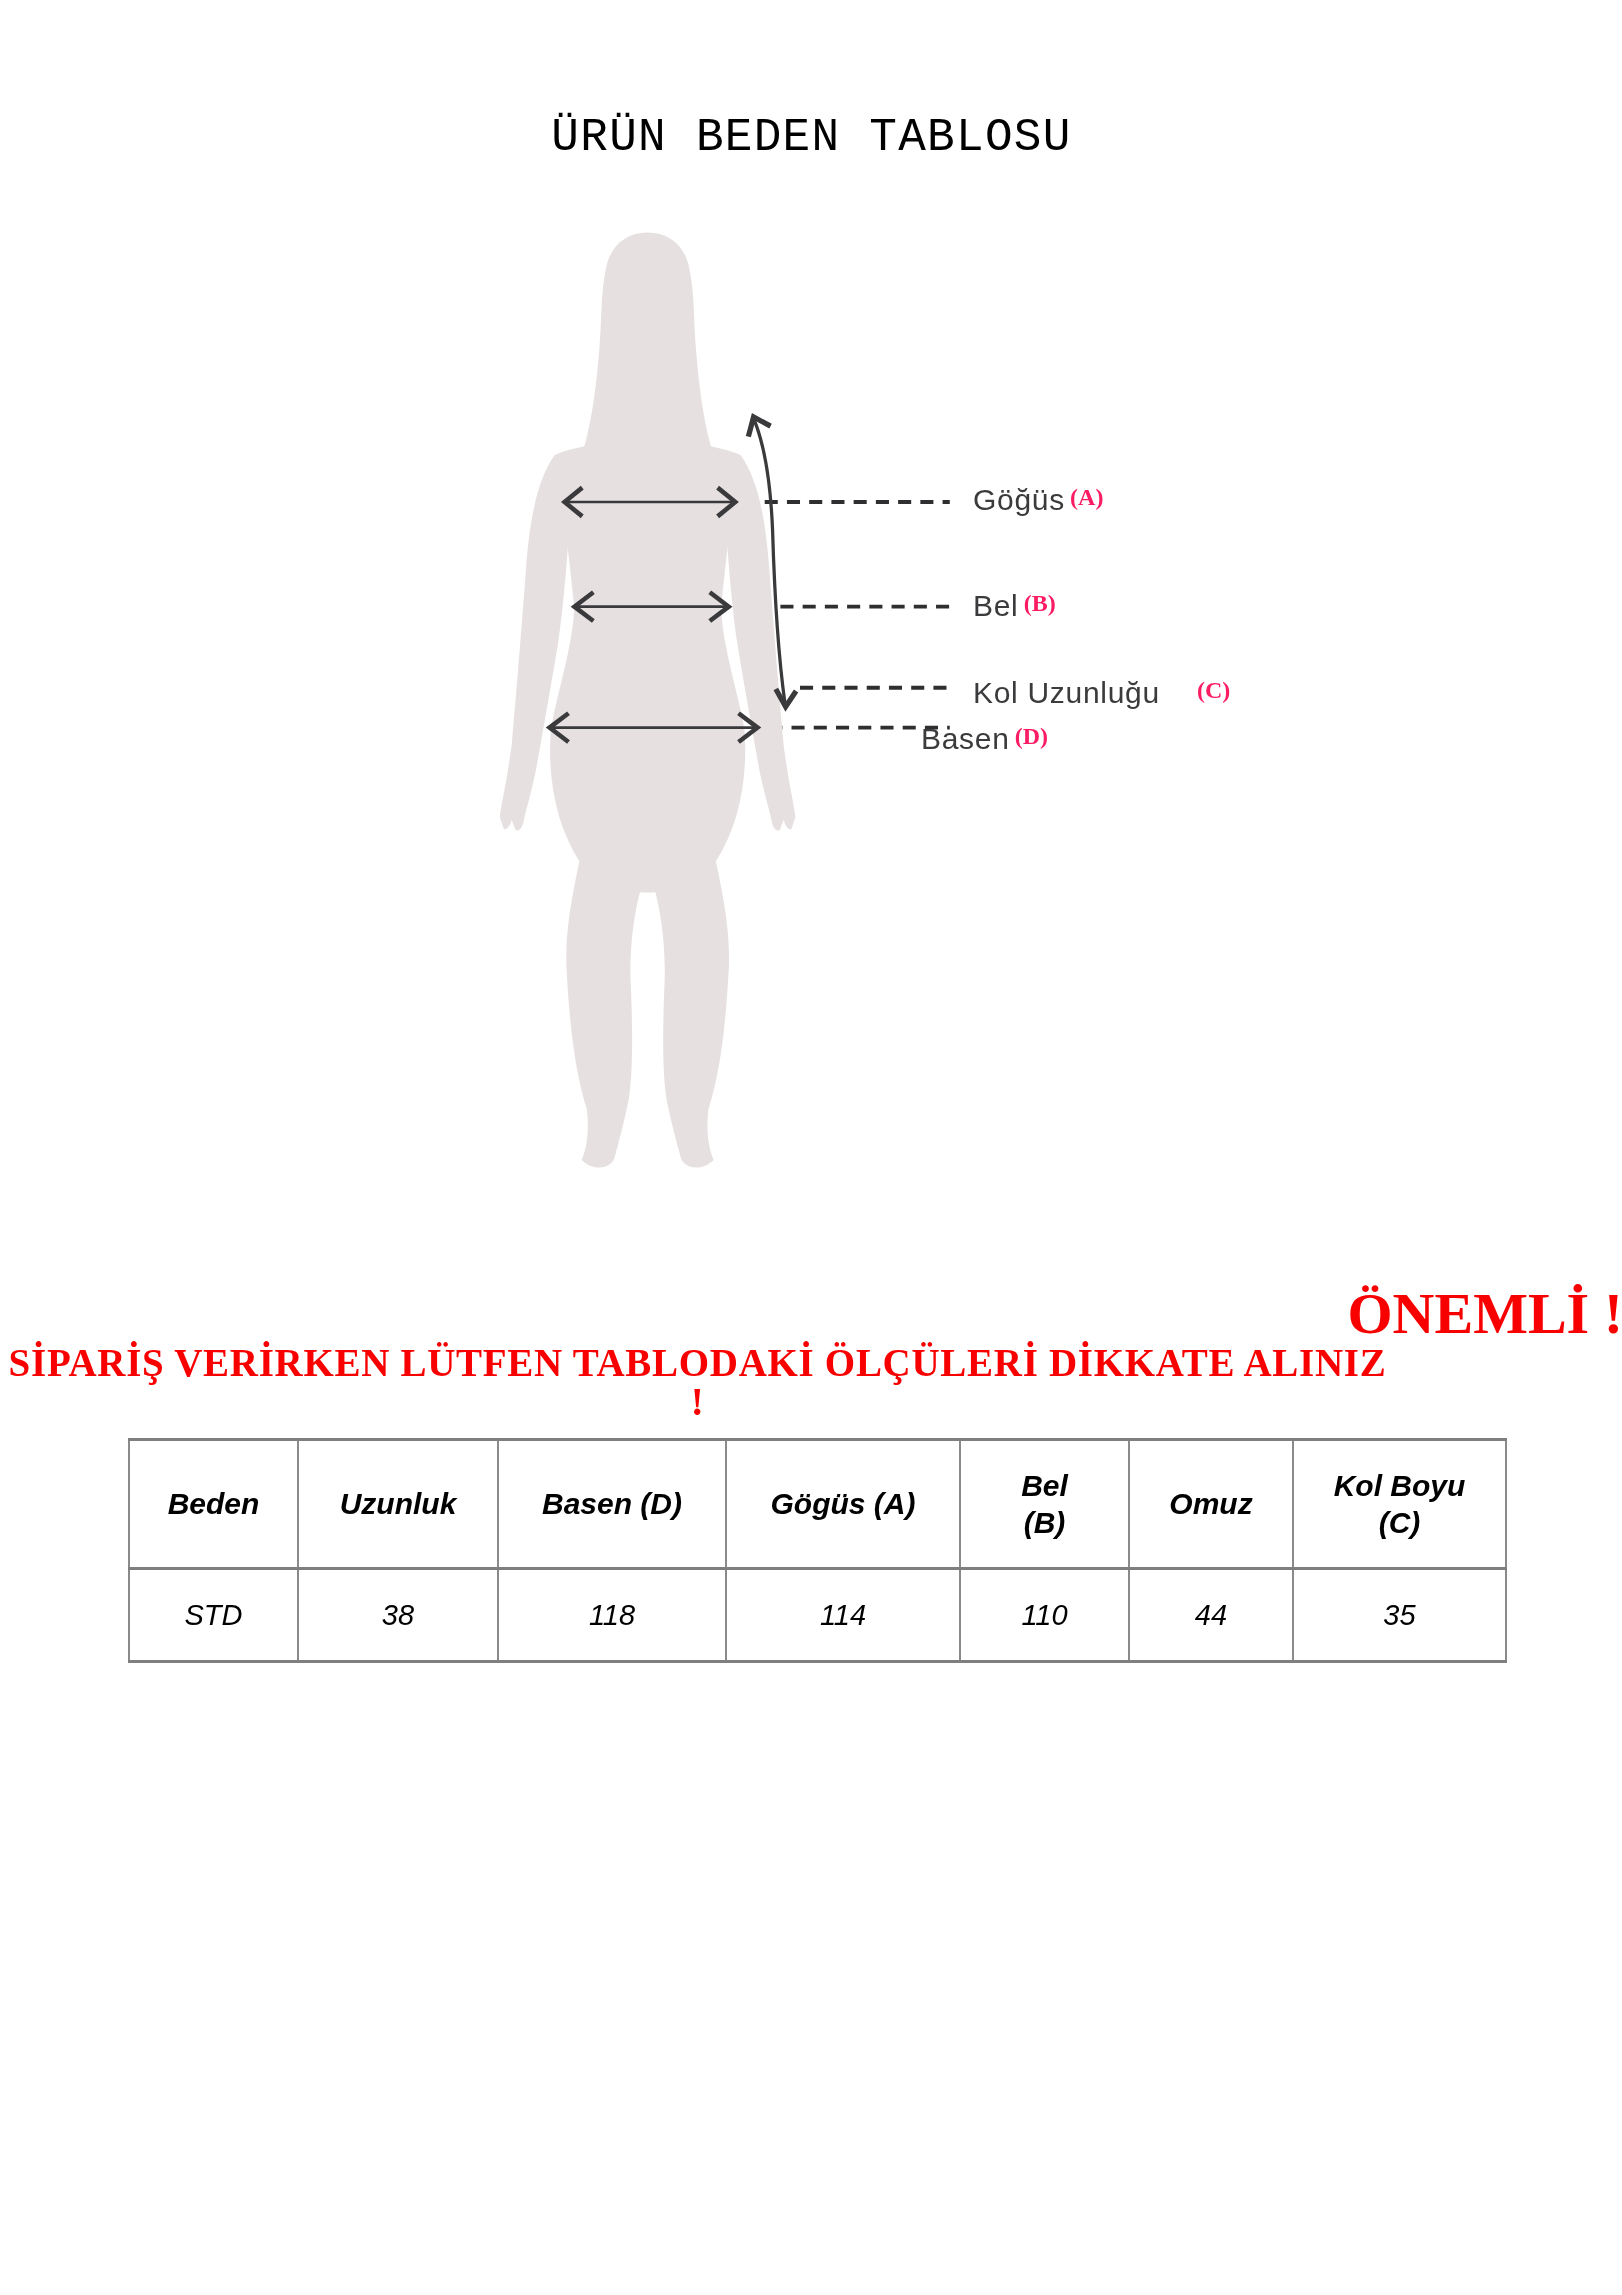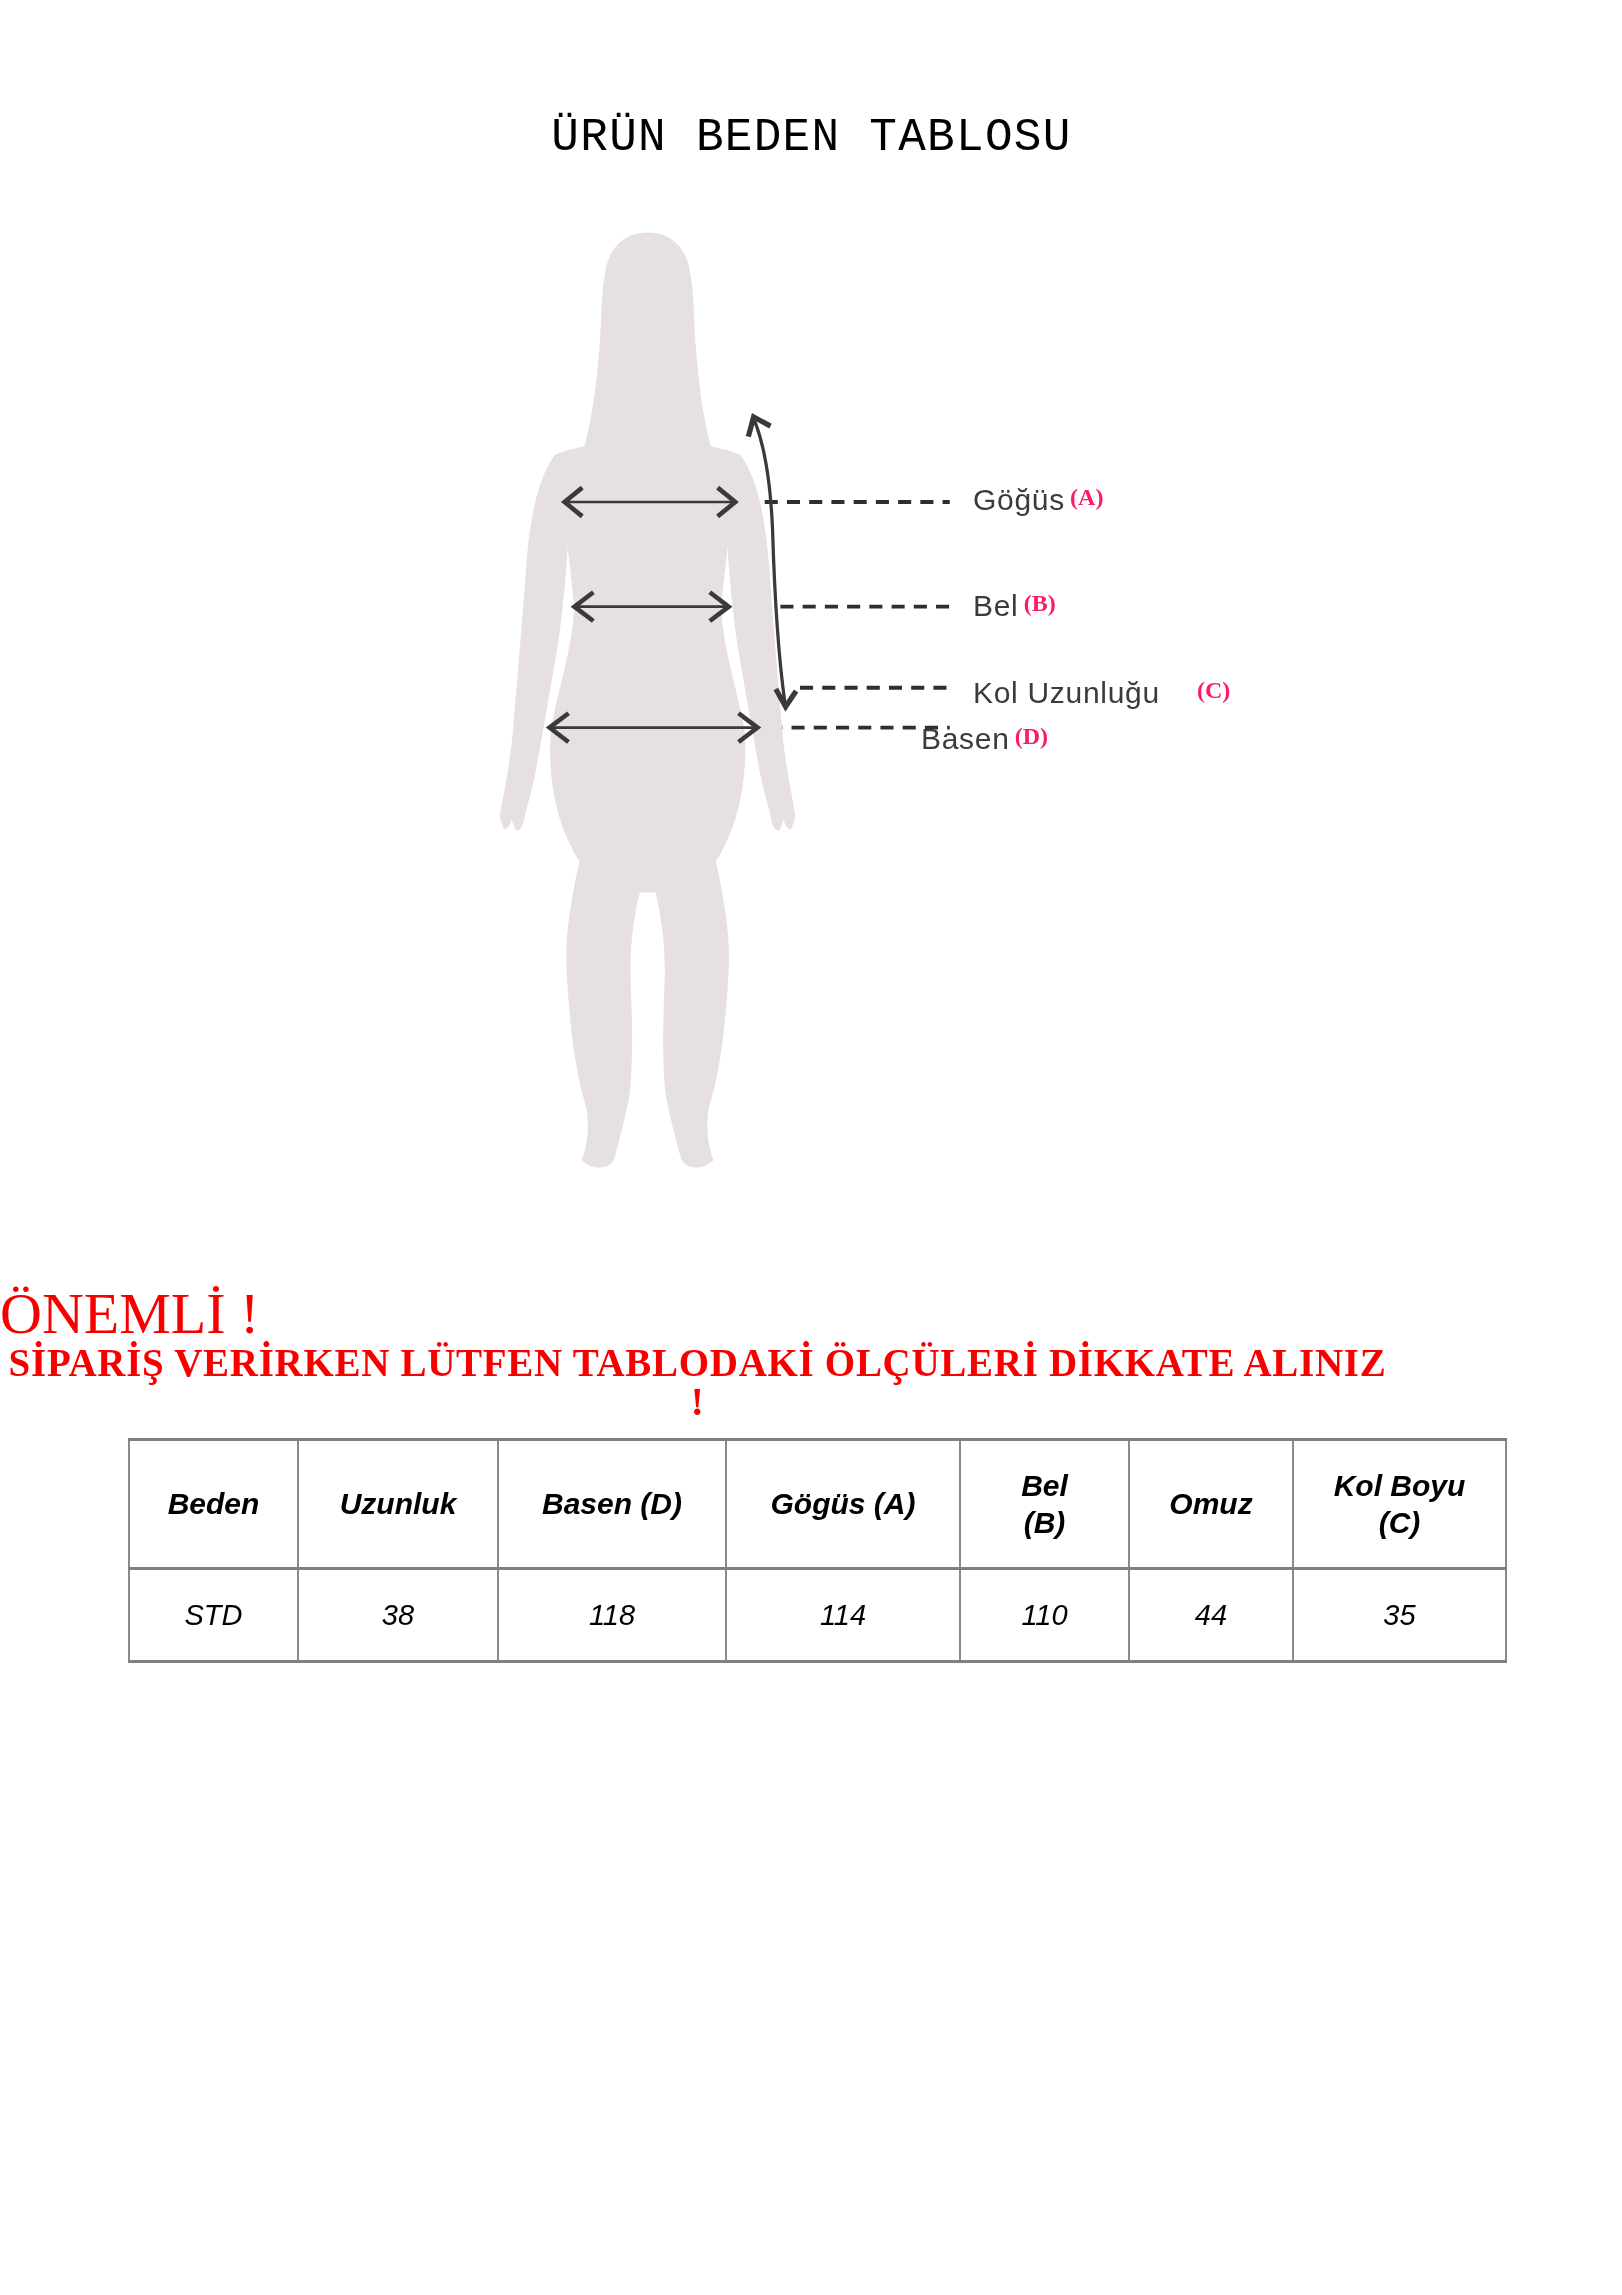--- a/index.html
+++ b/index.html
@@ -42,23 +42,23 @@
     font-size:24px;line-height:1;
     color:#fb1c63;
     margin-left:5.2px;
   }
   .lbl-gogus{left:973px;top:485px;}
   .lbl-bel{left:973px;top:591px;}
   .lbl-kol{left:973px;top:678px;gap:32px;}
   .lbl-basen{left:921px;top:724px;}
   .important-heading{
     position:absolute;left:0;top:1285px;width:1623px;
-    text-align:left;
+    text-align:right;
     font-family:"Liberation Serif",serif;
-    font-weight:400;
+    font-weight:700;
     font-size:58px;line-height:1;
     color:#f90000;
   }
   .warning-line{
     position:absolute;left:0;top:1343px;width:1395px;
     text-align:center;
     font-family:"Liberation Serif",serif;
     font-weight:700;
     font-size:39px;line-height:1;
     letter-spacing:0.7px;

